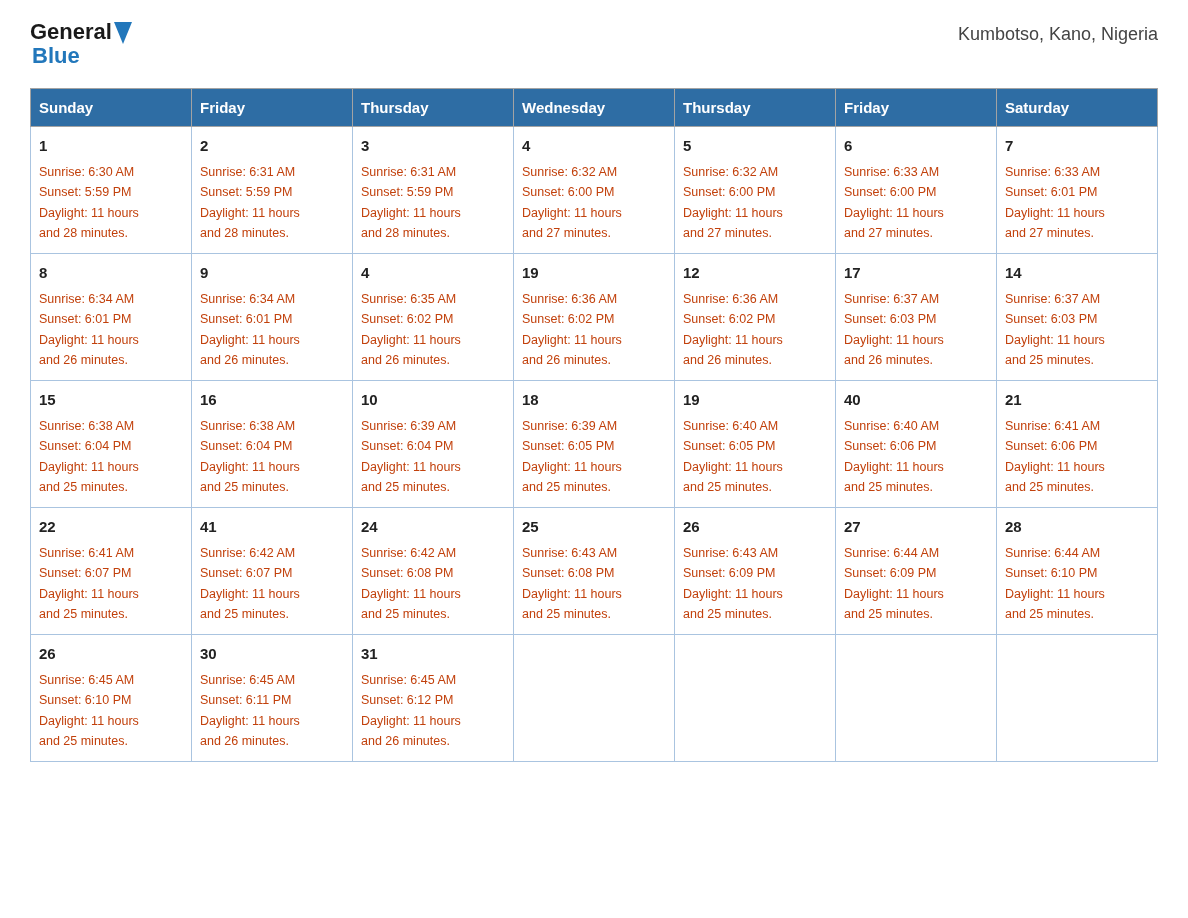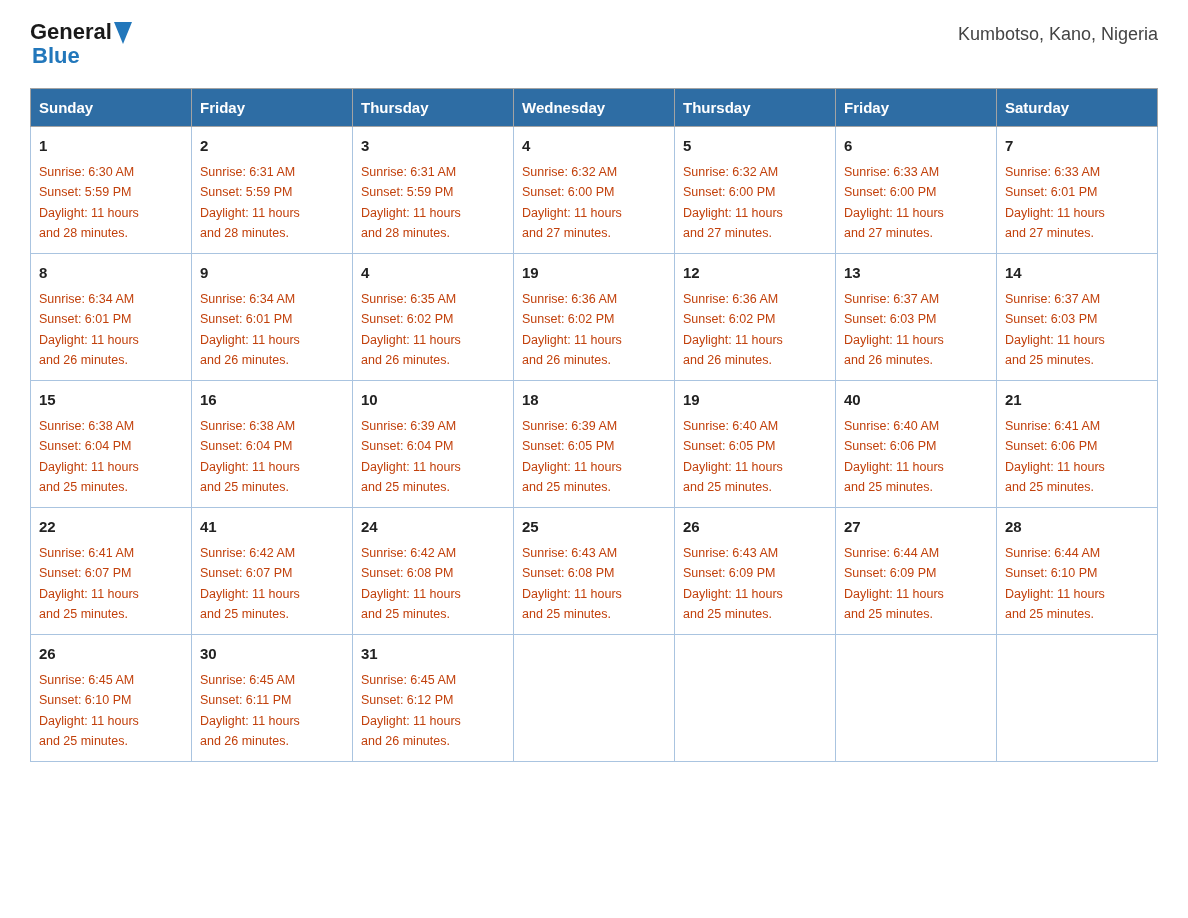--- a/index.html
+++ b/index.html
@@ -170,21 +170,21 @@
         <td><span class="day-number">8</span>
 <span class="day-info">Sunrise: 6:34 AM<br>Sunset: 6:01 PM<br>Daylight: 11 hours<br>and 26 minutes.</span></td>
         <td><span class="day-number">9</span>
 <span class="day-info">Sunrise: 6:34 AM<br>Sunset: 6:01 PM<br>Daylight: 11 hours<br>and 26 minutes.</span></td>
         <td><span class="day-number">4</span>
 <span class="day-info">Sunrise: 6:35 AM<br>Sunset: 6:02 PM<br>Daylight: 11 hours<br>and 26 minutes.</span></td>
         <td><span class="day-number">19</span>
 <span class="day-info">Sunrise: 6:36 AM<br>Sunset: 6:02 PM<br>Daylight: 11 hours<br>and 26 minutes.</span></td>
         <td><span class="day-number">12</span>
 <span class="day-info">Sunrise: 6:36 AM<br>Sunset: 6:02 PM<br>Daylight: 11 hours<br>and 26 minutes.</span></td>
-        <td><span class="day-number">13</span>
+        <td><span class="day-number">17</span>
 <span class="day-info">Sunrise: 6:37 AM<br>Sunset: 6:03 PM<br>Daylight: 11 hours<br>and 26 minutes.</span></td>
         <td><span class="day-number">14</span>
 <span class="day-info">Sunrise: 6:37 AM<br>Sunset: 6:03 PM<br>Daylight: 11 hours<br>and 25 minutes.</span></td>
       </tr>
       <tr class="week-row">
         <td><span class="day-number">15</span>
 <span class="day-info">Sunrise: 6:38 AM<br>Sunset: 6:04 PM<br>Daylight: 11 hours<br>and 25 minutes.</span></td>
         <td><span class="day-number">16</span>
 <span class="day-info">Sunrise: 6:38 AM<br>Sunset: 6:04 PM<br>Daylight: 11 hours<br>and 25 minutes.</span></td>
         <td><span class="day-number">10</span>

